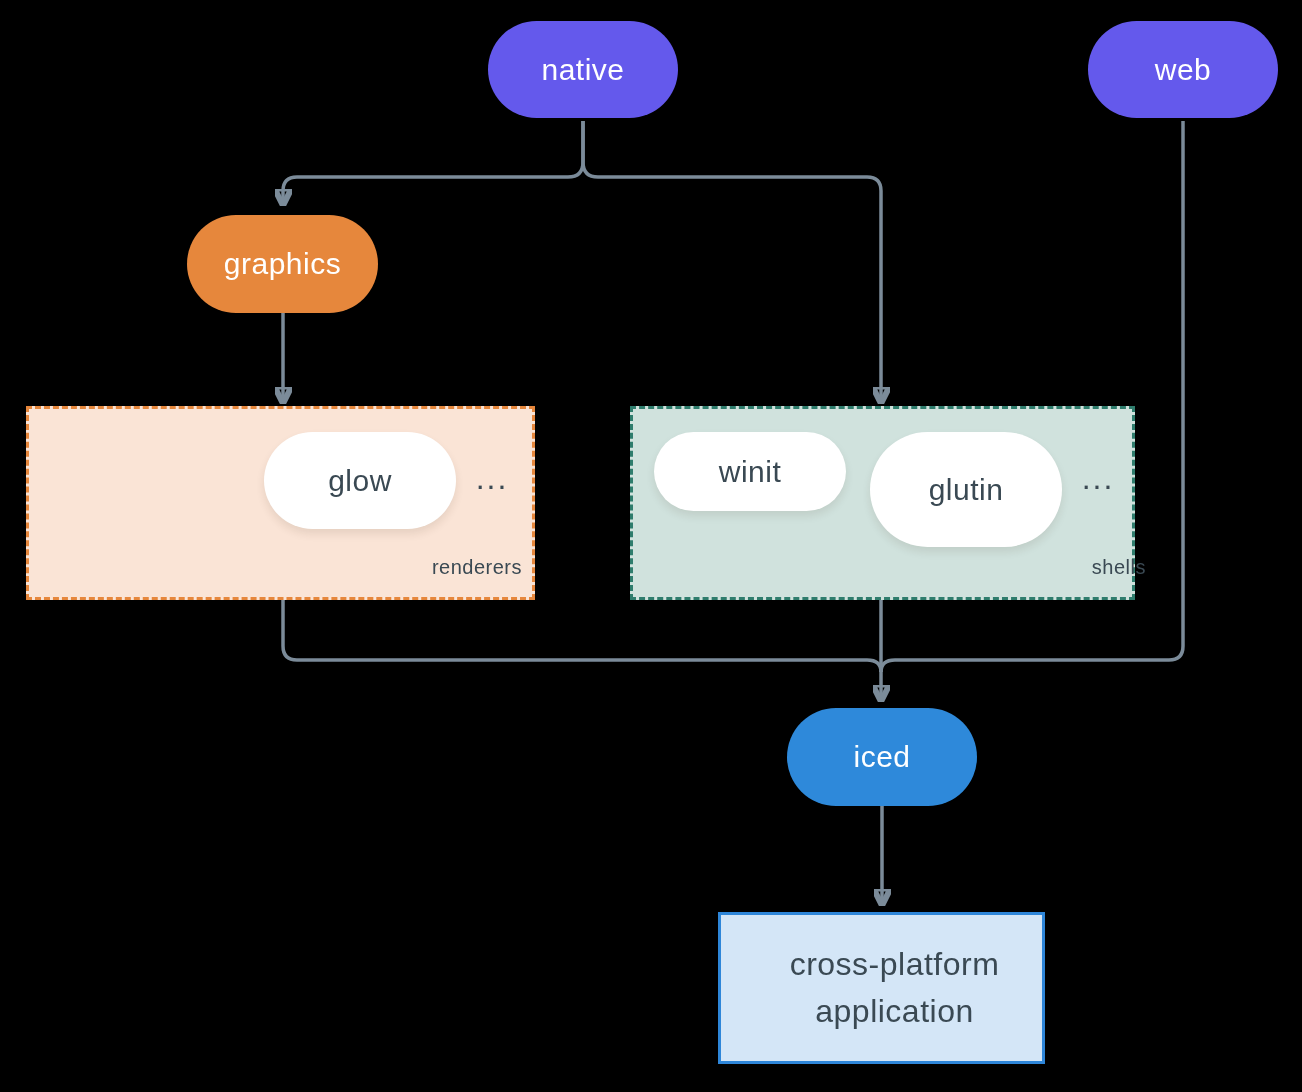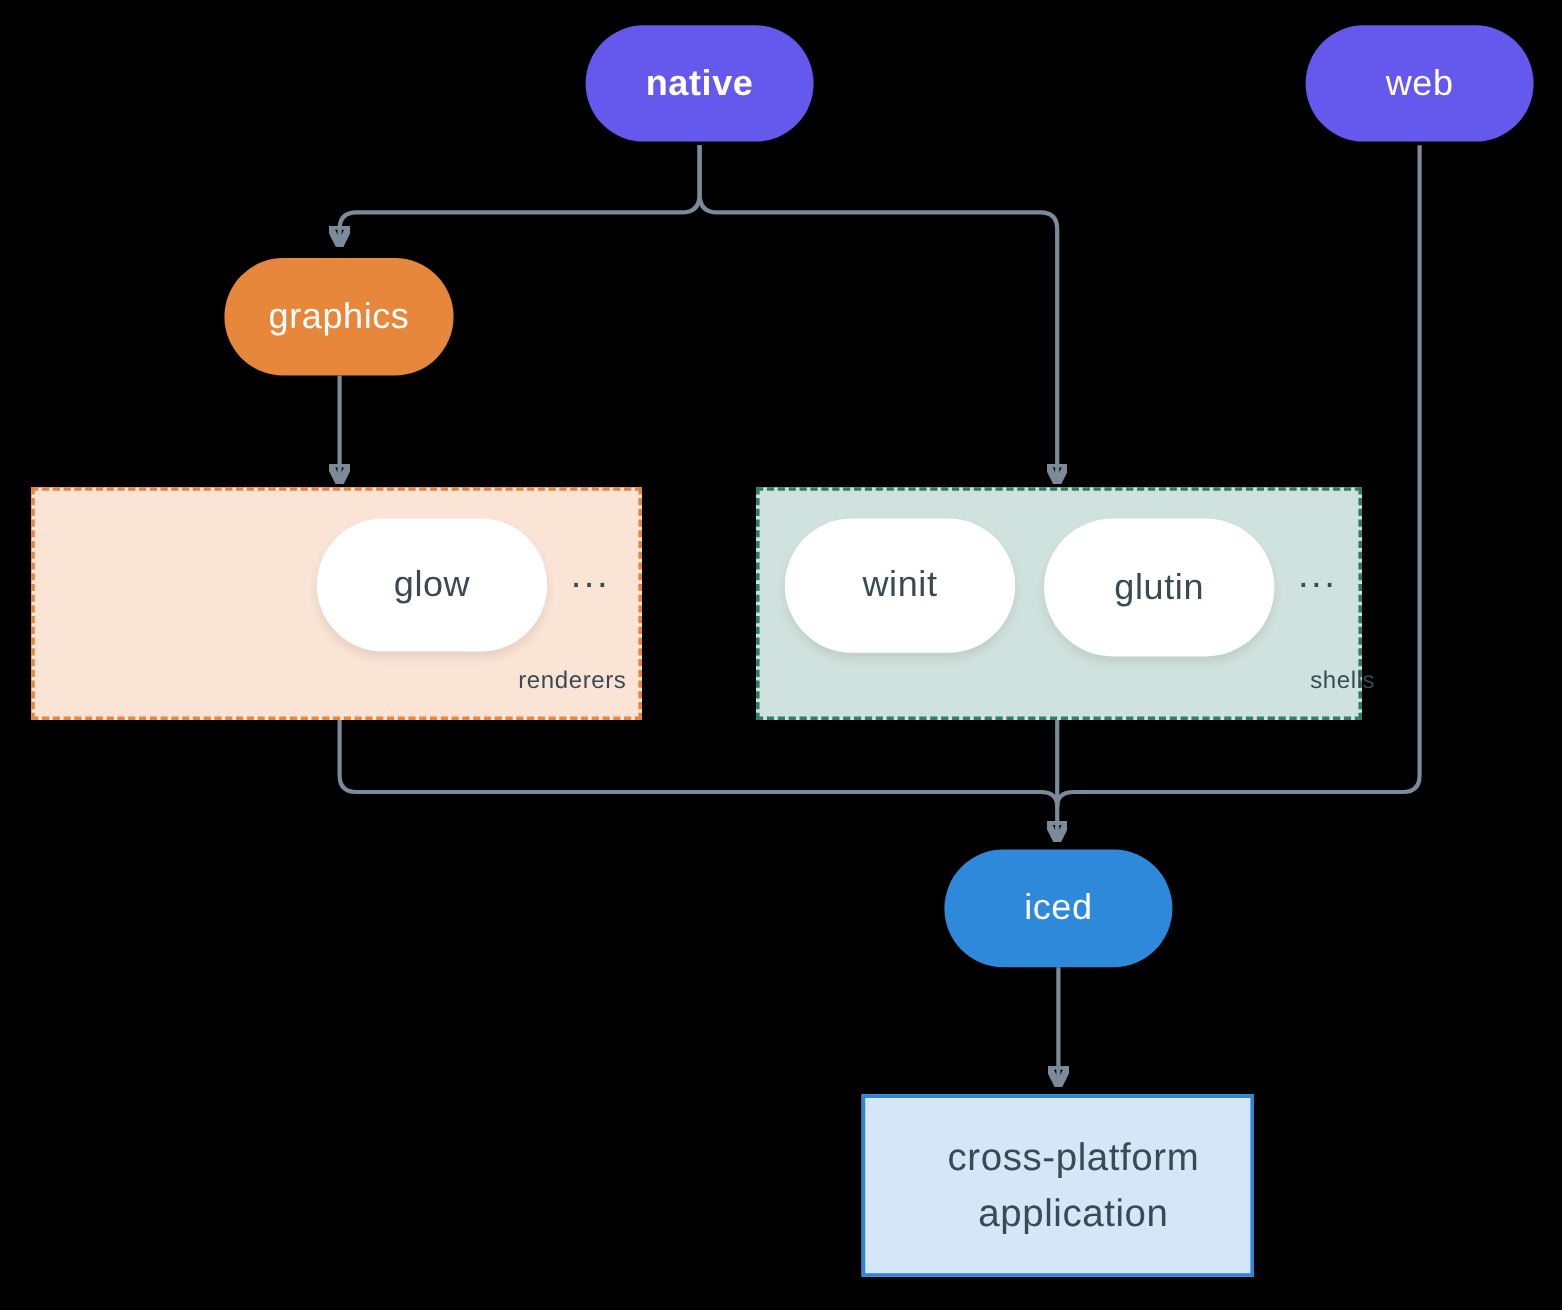--- a/index.html
+++ b/index.html
@@ -55,41 +55,41 @@
     </defs>
     <path d="M583,121 V162 Q583,177 568,177 H297 Q283,177 283,191 V203" marker-end="url(#arr)"></path>
     <path d="M583,121 V162 Q583,177 598,177 H867 Q881,177 881,191 V401" marker-end="url(#arr)"></path>
     <path d="M283,313 V401" marker-end="url(#arr)"></path>
     <path d="M283,600 V646 Q283,660 297,660 H867 Q881,660 881,672"></path>
     <path d="M1183,121 V646 Q1183,660 1169,660 H895 Q881,660 881,672"></path>
     <path d="M881,600 V699" marker-end="url(#arr)"></path>
     <path d="M882,806 V903" marker-end="url(#arr)"></path>
   </svg>
 
-  <div class="pill colored purple" style="left:488px;top:21px;width:190px;height:97px;font-weight:bold;">
+  <div class="pill colored purple" style="left:488px;top:21px;width:190px;height:97px;">
     <span>native</span>
   </div>
 
   <div class="pill colored purple" style="left:1088px;top:21px;width:190px;height:97px;">
     <span>web</span>
   </div>
 
   <div class="pill colored orange" style="left:187px;top:215px;width:191px;height:98px;">
     <span>graphics</span>
   </div>
 
   <div class="group renderers" style="left:26px;top:406px;width:509px;height:194px;"></div>
-  <div class="pill white" style="left:264px;top:432px;width:192px;height:111px;">
+  <div class="pill white" style="left:264px;top:432px;width:192px;height:97px;">
     <span>glow</span>
   </div>
   <div class="ellipsis" style="left:462px;top:460px;width:60px;">...</div>
   <div class="group-label" style="left:322px;top:556px;width:200px;">renderers</div>
 
   <div class="group shells" style="left:630px;top:406px;width:505px;height:194px;"></div>
-  <div class="pill white" style="left:654px;top:432px;width:192px;height:112px;">
+  <div class="pill white" style="left:654px;top:432px;width:192px;height:79px;">
     <span>winit</span>
   </div>
   <div class="pill white" style="left:870px;top:432px;width:192px;height:115px;">
     <span>glutin</span>
   </div>
   <div class="ellipsis" style="left:1068px;top:460px;width:60px;">...</div>
   <div class="group-label" style="left:946px;top:556px;width:200px;">shells</div>
 
   <div class="pill colored blue" style="left:787px;top:708px;width:190px;height:98px;">
     <span>iced</span>

